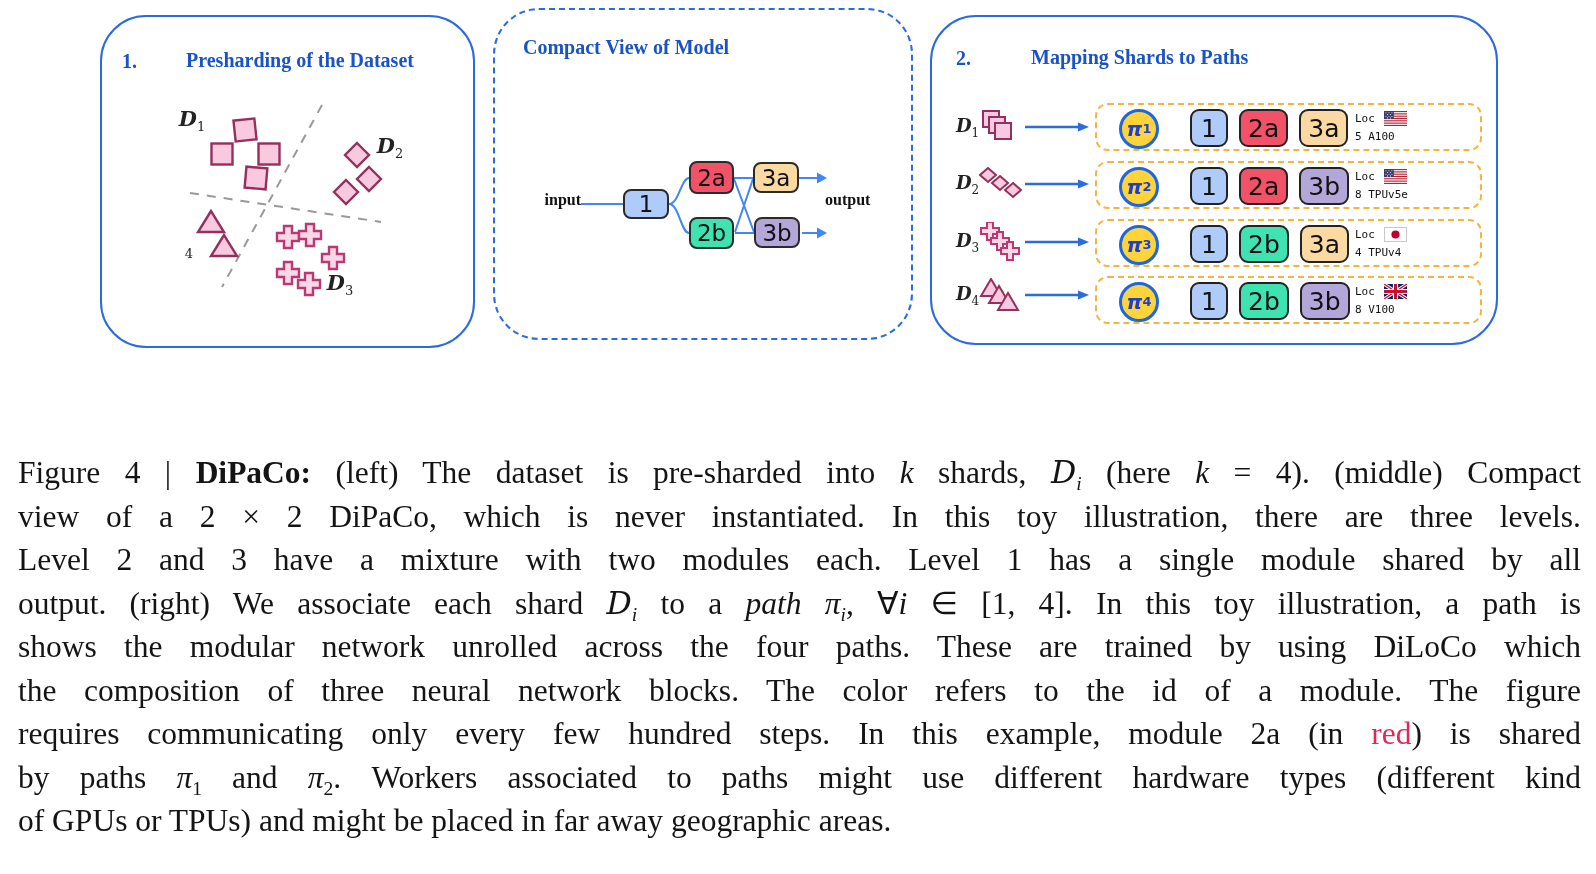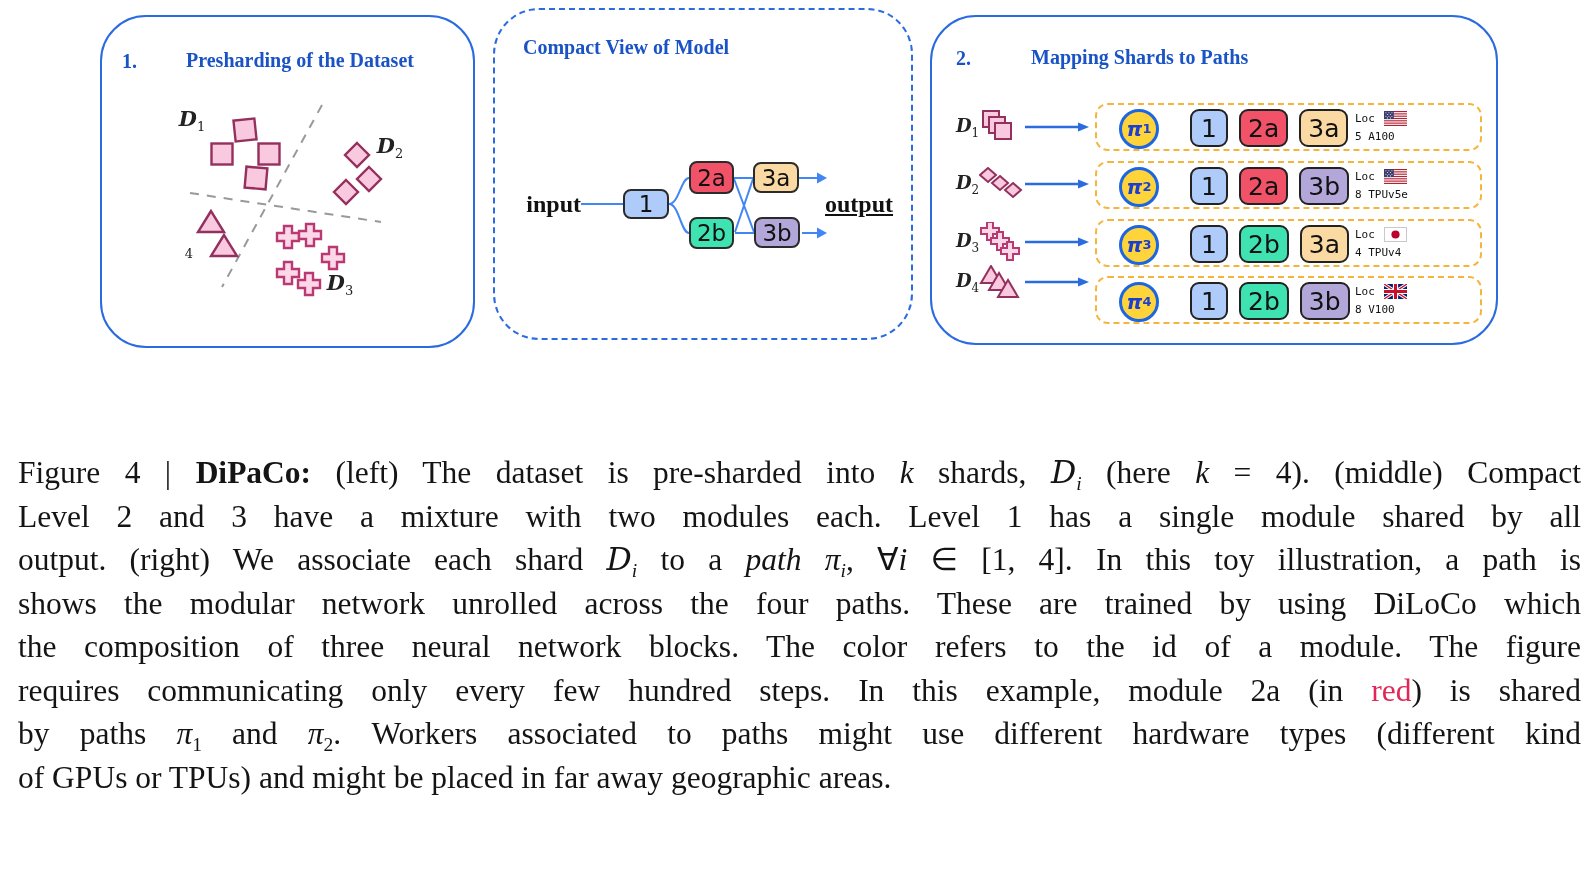--- a/index.html
+++ b/index.html
@@ -25,23 +25,23 @@
   
   .net{position:absolute;left:0;top:0;}
   .mbox{position:absolute;display:flex;align-items:center;justify-content:center;
         border:2.2px solid #2b2b2b;border-radius:8px;box-sizing:border-box;
         font-family:"DejaVu Sans",sans-serif;font-size:23px;color:#111;}
   .m1{left:128px;top:179px;width:46px;height:30px;}
   .m2a{left:194px;top:151px;width:45px;height:33px;}
   .m2b{left:194px;top:207px;width:45px;height:32px;}
   .m3a{left:258px;top:152px;width:46px;height:31px;}
   .m3b{left:259px;top:207px;width:46px;height:31px;}
-  .io-label{position:absolute;font-weight:bold;font-size:24px;color:#111;}
+  .io-label{position:absolute;font-weight:bold;font-size:16px;color:#111;}
   .io-in{left:18px;top:181px;width:68px;text-align:right;}
-  .io-out{left:330px;top:181px;text-decoration:underline;}
+  .io-out{left:330px;top:181px;}
 
   
   .map-row{position:absolute;left:163px;width:387px;height:48px;box-sizing:border-box;
            border:2px dashed #f5b53a;border-radius:13px;}
   .map-row:nth-child(1){top:86px;} .map-row:nth-child(2){top:144px;}
   .map-row:nth-child(3){top:202px;} .map-row:nth-child(4){top:259px;}
   .pi-badge{position:absolute;left:22px;top:4px;width:34px;height:34px;box-sizing:content-box;
             border:3px solid #1d66e0;border-radius:50%;background:#ffd43a;
             display:flex;align-items:center;justify-content:center;
             color:#1d3fd0;font-family:"DejaVu Sans",sans-serif;}
@@ -51,21 +51,21 @@
   .chip{min-width:38px;height:38px;box-sizing:border-box;padding:0 7px;
         border:2.2px solid #222;border-radius:9px;display:flex;align-items:center;justify-content:center;
         font-family:"DejaVu Sans",sans-serif;font-size:25px;color:#111;}
   .loc{position:absolute;left:258px;top:3px;}
   .loc-line{display:flex;align-items:center;gap:9px;height:21px;}
   .mono{font-family:"DejaVu Sans Mono",monospace;font-size:11px;color:#111;white-space:nowrap;}
   .flag{display:flex;}
   .hw{margin-top:1px;}
   .shard-row{position:absolute;left:24px;width:156px;height:44px;display:flex;align-items:center;}
   .shard-row:nth-child(1){top:88px;} .shard-row:nth-child(2){top:145px;}
-  .shard-row:nth-child(3){top:203px;} .shard-row:nth-child(4){top:243px;}
+  .shard-row:nth-child(3){top:203px;} .shard-row:nth-child(4){top:256px;}
   .dlabel2{font-size:18px;color:#222;font-family:"DejaVu Serif",serif;white-space:nowrap;}
   .dlabel2 .scrD{font-style:italic;font-weight:bold;}
   .dlabel2 sub{font-size:12px;}
   .shard-icon{width:44px;display:flex;align-items:center;}
   .arrow{margin-left:2px;flex:none;}
 
   
   .caption{position:absolute;left:18px;top:451px;width:1563px;font-size:31.5px;color:#141414;}
   .cap-line{text-align:justify;text-align-last:justify;line-height:43.5px;height:43.5px;overflow:visible;}
   .cap-line.last{text-align-last:left;}
@@ -363,20 +363,21 @@
               </span>
       </div>
       <div class="hw mono">8 V100</div>
     </div>
   </div>
 </div>
   </section>
 
   <div class="caption" id="caption">
       <div class="cap-line"><span>Figure 4 | </span><span class="b">DiPaCo:</span><span> (left) The dataset is pre-sharded into </span><span class="it">k</span><span> shards, </span><span class="scrseg">D</span><sub class="it">i</sub><span> (here </span><span class="it">k</span><span> = 4). (middle) Compact</span></div>
+      <div class="cap-line"><span>view of a 2 × 2 DiPaCo, which is never instantiated. In this toy illustration, there are three levels.</span></div>
       <div class="cap-line"><span>Level 2 and 3 have a mixture with two modules each. Level 1 has a single module shared by all</span></div>
       <div class="cap-line"><span>output. (right) We associate each shard </span><span class="scrseg">D</span><sub class="it">i</sub><span> to a </span><span class="it">path π</span><sub class="it">i</sub><span>, ∀</span><span class="it">i</span><span> ∈ [1, 4]. In this toy illustration, a path is</span></div>
       <div class="cap-line"><span>shows the modular network unrolled across the four paths. These are trained by using DiLoCo which</span></div>
       <div class="cap-line"><span>the composition of three neural network blocks. The color refers to the id of a module. The figure</span></div>
       <div class="cap-line"><span>requires communicating only every few hundred steps. In this example, module 2a (in </span><span class="red">red</span><span>) is shared</span></div>
       <div class="cap-line"><span>by paths </span><span class="it">π</span><sub>1</sub><span> and </span><span class="it">π</span><sub>2</sub><span>. Workers associated to paths might use different hardware types (different kind</span></div>
       <div class="cap-line last"><span>of GPUs or TPUs) and might be placed in far away geographic areas.</span></div>
     </div>
 </div>
 

